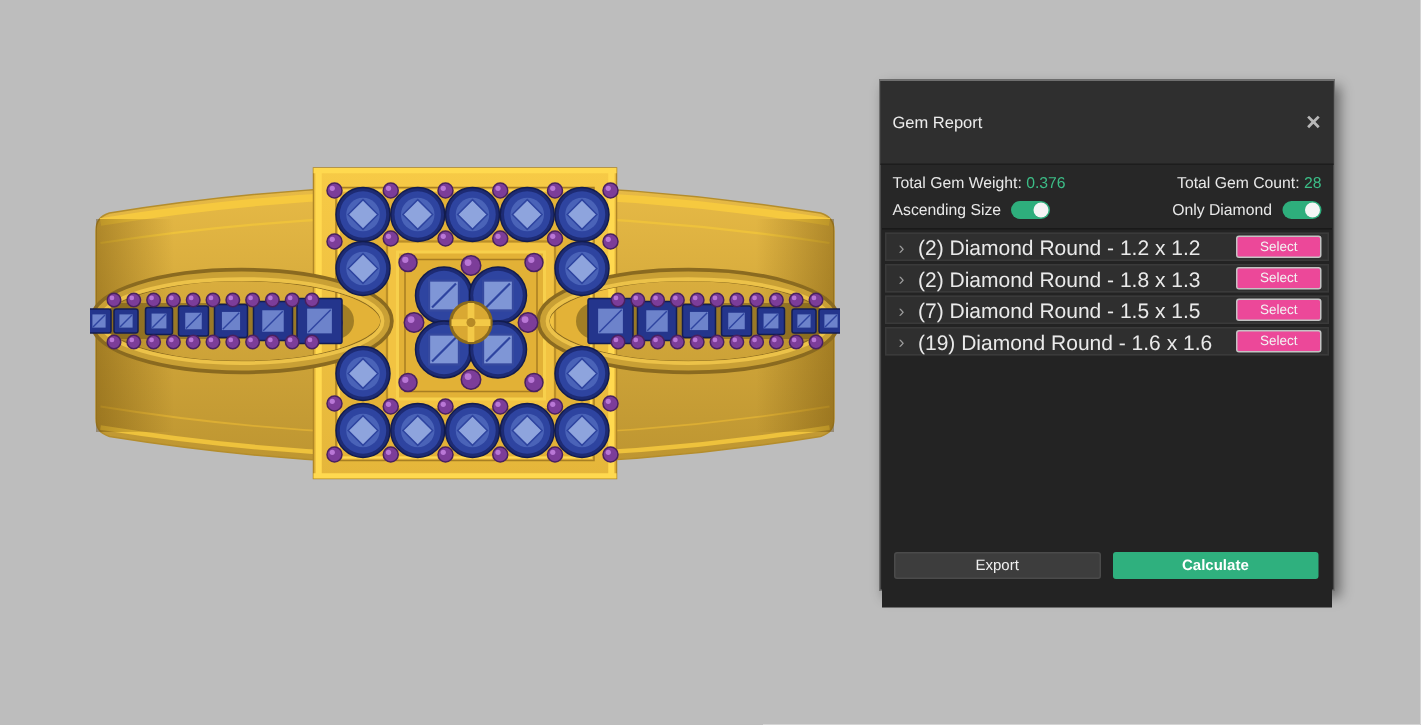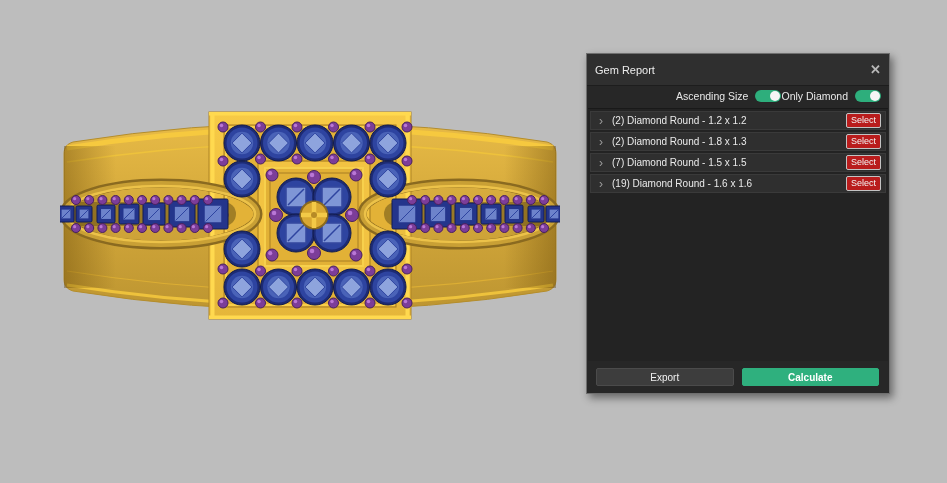--- a/index.html
+++ b/index.html
@@ -6,38 +6,38 @@
   body{font-family:"Liberation Sans",sans-serif;}
   .stage{position:relative;width:947px;height:483px;background:#bdbdbd;overflow:hidden;}
 
   
   .ring-wrap{position:absolute;left:60px;top:98px;width:500px;height:238px;}
 
   
   .panel{position:absolute;left:586px;top:53px;width:304px;height:341px;box-sizing:border-box;
          background:#272727;border:1px solid #6f6f6f;box-shadow:3px 4px 8px rgba(0,0,0,.45);
          color:#e8e8e8;font-size:10.5px;}
-  .panel-header{height:23px;display:flex;align-items:center;padding:4px 8px;background:#2f2f2f;
+  .panel-header{height:23px;display:flex;align-items:center;padding:16px 8px;background:#2f2f2f;
                 border-bottom:1px solid #1d1d1d;font-size:11px;color:#ececec;}
   .close-btn{margin-left:auto;color:#b8b8b8;font-size:13px;line-height:13px;cursor:pointer;font-weight:bold;}
   .stats-row{display:flex;justify-content:space-between;padding:6px 8px 2px;font-size:10.5px;}
   .stat{white-space:nowrap;}
   .green{color:#3cbd87;}
-  .toggle-row{display:flex;justify-content:flex-end;align-items:center;padding:4px 8px 6px;}
+  .toggle-row{display:flex;justify-content:space-between;align-items:center;padding:4px 8px 6px;}
   .toggle-group{display:flex;align-items:center;gap:7px;}
   .toggle{position:relative;width:26px;height:12px;border-radius:7px;background:#2eae7c;}
   .toggle .knob{position:absolute;top:1px;right:1px;width:10px;height:10px;border-radius:50%;background:#f5f5f5;}
   .list{margin:0 1px;background:#232323;border-top:1px solid #191919;height:253px;
         padding:2px 2px 0;box-sizing:border-box;overflow:hidden;}
   .gem-row{height:19px;background:#2f2f2f;border:1px solid #3a3a3a;box-sizing:border-box;
            margin-bottom:2px;display:flex;align-items:center;padding:0 4px 0 8px;}
   .chev{color:#9c9c9c;font-size:12px;line-height:12px;margin-right:9px;}
-  .row-label{font-size:10px;color:#eaeaea;white-space:nowrap;}
-  .select-btn{margin-left:auto;background:#b91c1c;border:1px solid #c3c3c3;border-radius:2px;
-              color:#f3f3f3;font-size:9px;padding:1px 4px 2px;line-height:10px;cursor:pointer;}
+  .row-label{font-size:14px;color:#eaeaea;white-space:nowrap;}
+  .select-btn{margin-left:auto;background:#ec4899;border:1px solid #c3c3c3;border-radius:2px;
+              color:#f3f3f3;font-size:9px;padding:1px 15px 2px;line-height:10px;cursor:pointer;}
   .footer{position:absolute;left:9px;right:10px;bottom:7px;display:flex;gap:8px;}
   .f-btn{flex:1;height:16px;border-radius:2px;display:flex;align-items:center;justify-content:center;
          font-size:10px;cursor:pointer;}
   .btn-export{background:#3d3d3d;color:#f0f0f0;border:1px solid #4b4b4b;}
   .btn-calc{background:#2fb07e;color:#ffffff;border:1px solid #2fb07e;font-weight:bold;}
 </style>
 </head>
 <body>
 
 <div class="stage">
@@ -364,20 +364,30 @@
         <circle cx="350.65" cy="128.65" r="1.575" fill="#b977d6"></circle>
       </svg>
   </div>
 
   <div class="panel">
     <div class="panel-header">
       <span>Gem Report</span>
       <span class="close-btn">✕</span>
     </div>
 
+    <div class="stats-row">
+      <span class="stat">
+        <span>Total Gem Weight:</span>
+        <span class="green">0.376</span>
+      </span>
+      <span class="stat">
+        <span>Total Gem Count:</span>
+        <span class="green">28</span>
+      </span>
+    </div>
 
     <div class="toggle-row">
       <span class="toggle-group">
         <span>Ascending Size</span>
         <span class="toggle">
             <span class="knob"></span>
           </span>
       </span>
       <span class="toggle-group">
         <span>Only Diamond</span>

